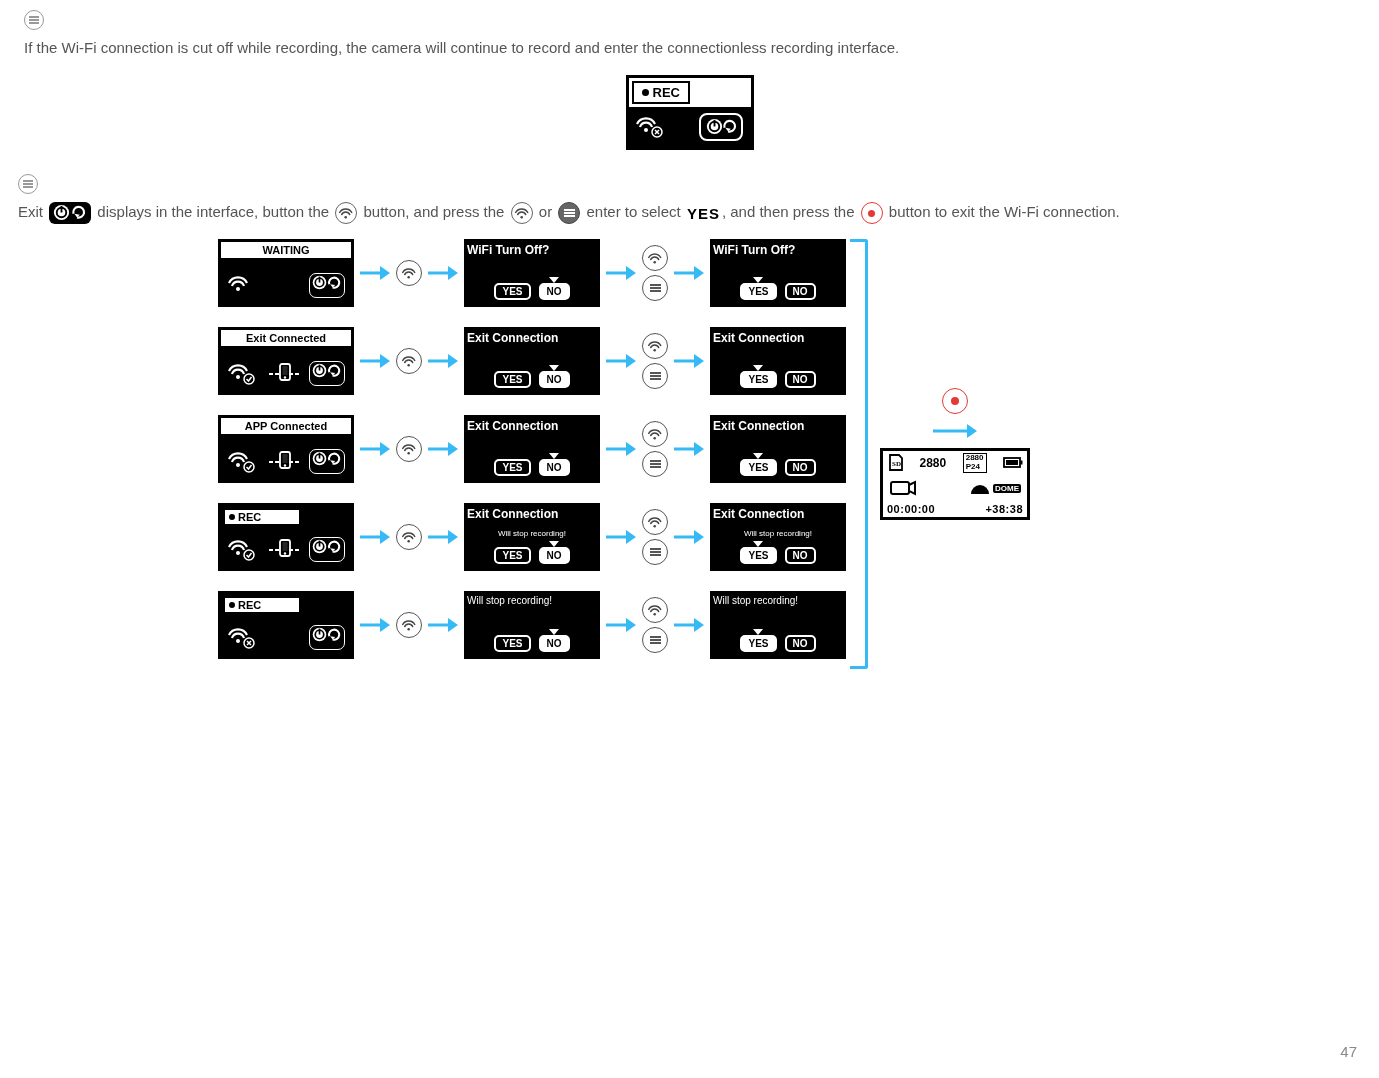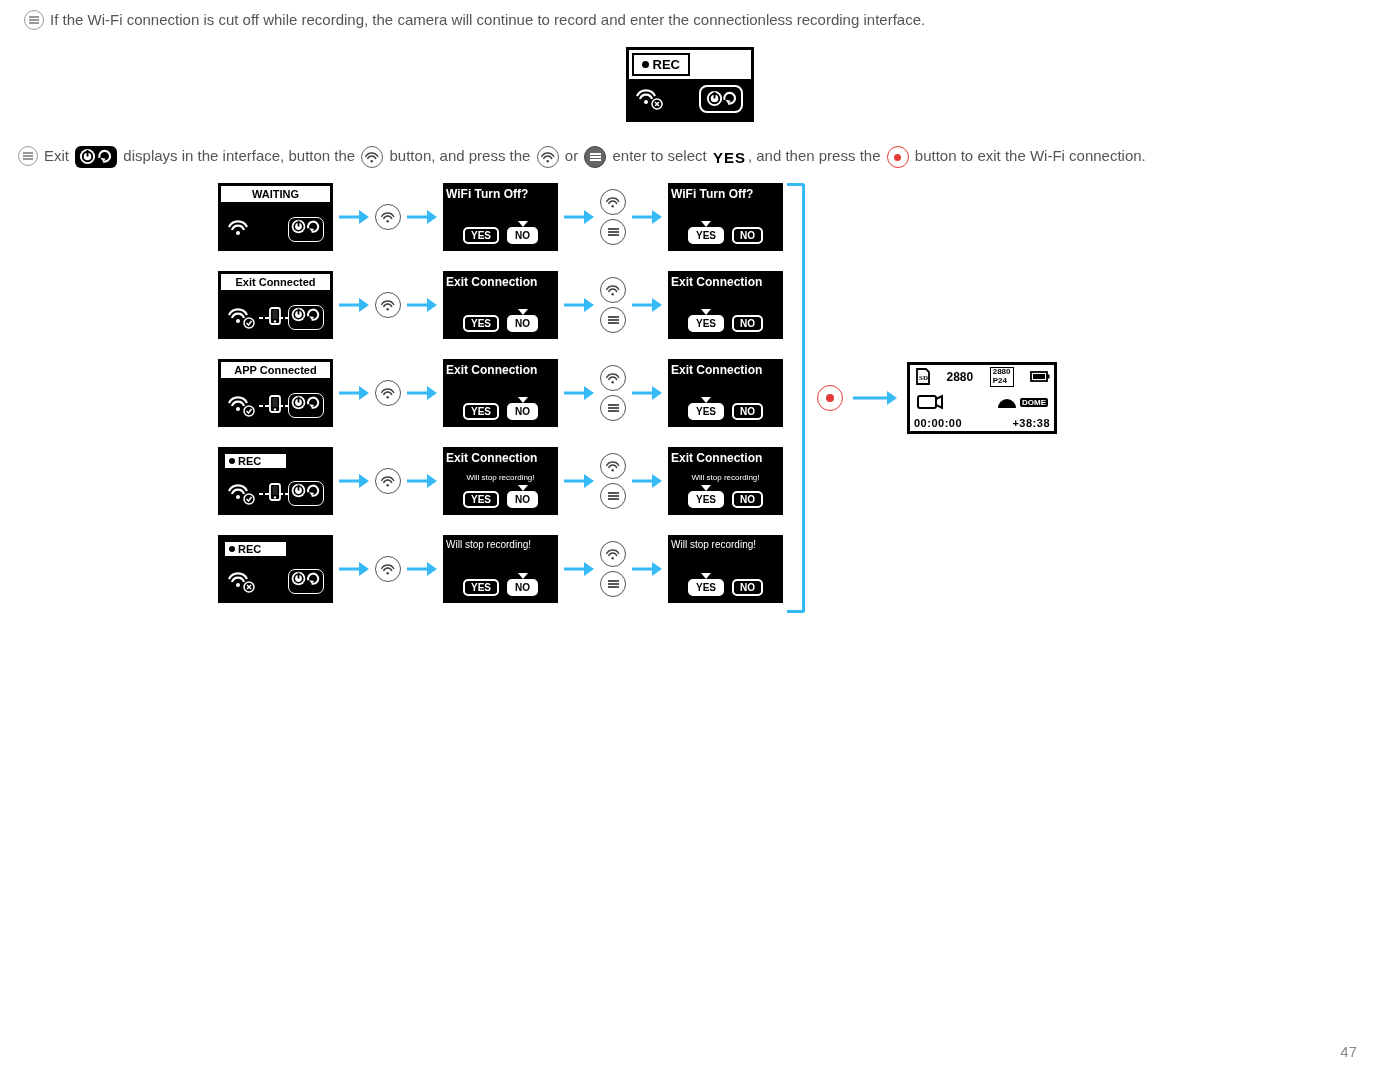--- a/index.html
+++ b/index.html
@@ -12,20 +12,21 @@
     width: 1379px;
     position: relative;
     min-height: 1078px;
   }
   .note-line {
     display: flex;
     align-items: flex-start;
     gap: 6px;
     margin-bottom: 14px;
     line-height: 1.55;
+    flex-direction: column;
   }
   .note-line.indent1 { margin-left: 6px; }
   .note-line.indent2 { margin-left: 0px; }
   .note-icon {
     display: inline-flex;
     width: 20px; height: 20px;
     border: 1.3px solid #999;
     border-radius: 50%;
     align-items: center; justify-content: center;
     flex-shrink: 0;
@@ -104,21 +105,21 @@
   }
   .flow-row {
     display:flex;
     align-items:center;
     gap:6px;
     margin-bottom:10px;
   }
   .screen {
     background:#000;
     color:#fff;
-    width:115px;
+    width:136px;
     height:68px;
     border:3px solid #000;
     display:flex;
     flex-direction:column;
     justify-content:space-between;
     font-family: Arial, sans-serif;
     position:relative;
   }
   .screen .title {
     font-size:12px;
@@ -207,21 +208,21 @@
     border-bottom:3px solid #35baf6;
     border-top-right-radius:3px;
     border-bottom-right-radius:3px;
     margin-left:4px;
   }
   .bracket-wrap {
     display:flex;
     align-items:center;
   }
   .result-row {
-    display:flex;align-items:center;gap:10px;margin-left:6px;
+    display:flex;align-items:center;gap:10px;margin-left:6px;flex-direction:column;
   }
   .result-screen {
     width:150px;height:72px;border:3px solid #000;background:#fff;color:#000;
     display:flex;flex-direction:column;justify-content:space-between;
     font-family: Arial Black, Arial, sans-serif;
     font-weight:900;
   }
   .result-screen .rtop {
     display:flex;justify-content:space-between;align-items:center;padding:2px 4px;font-size:10px;
   }

